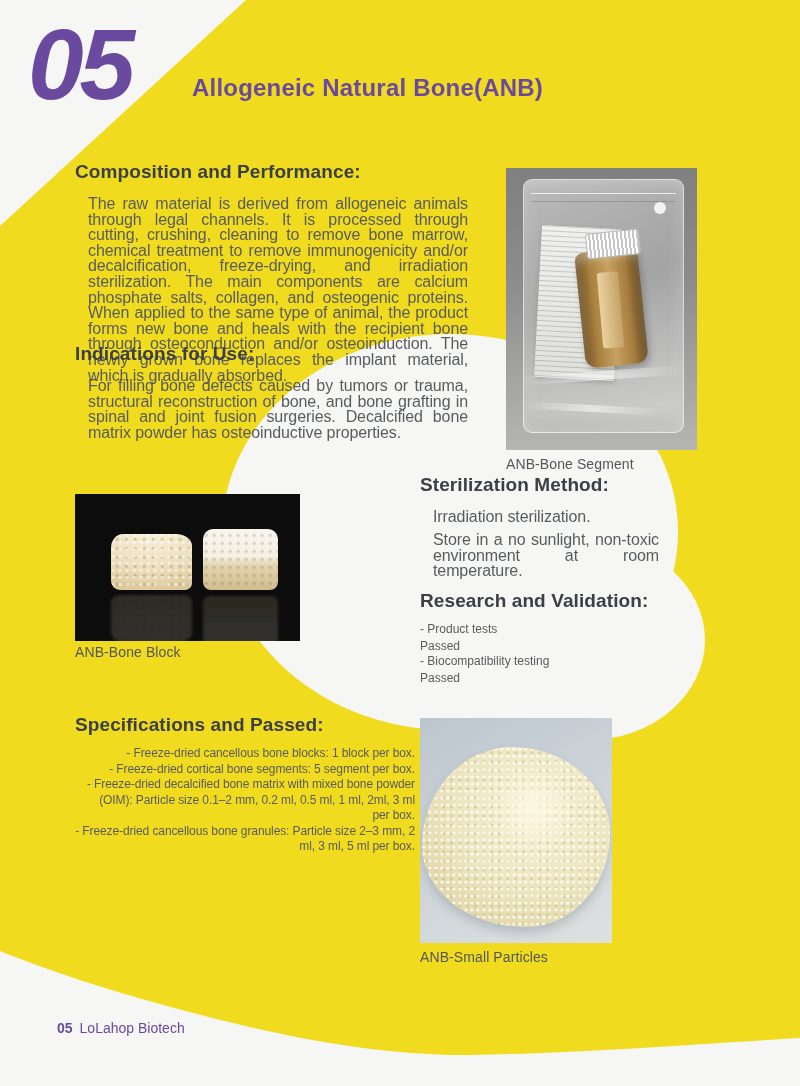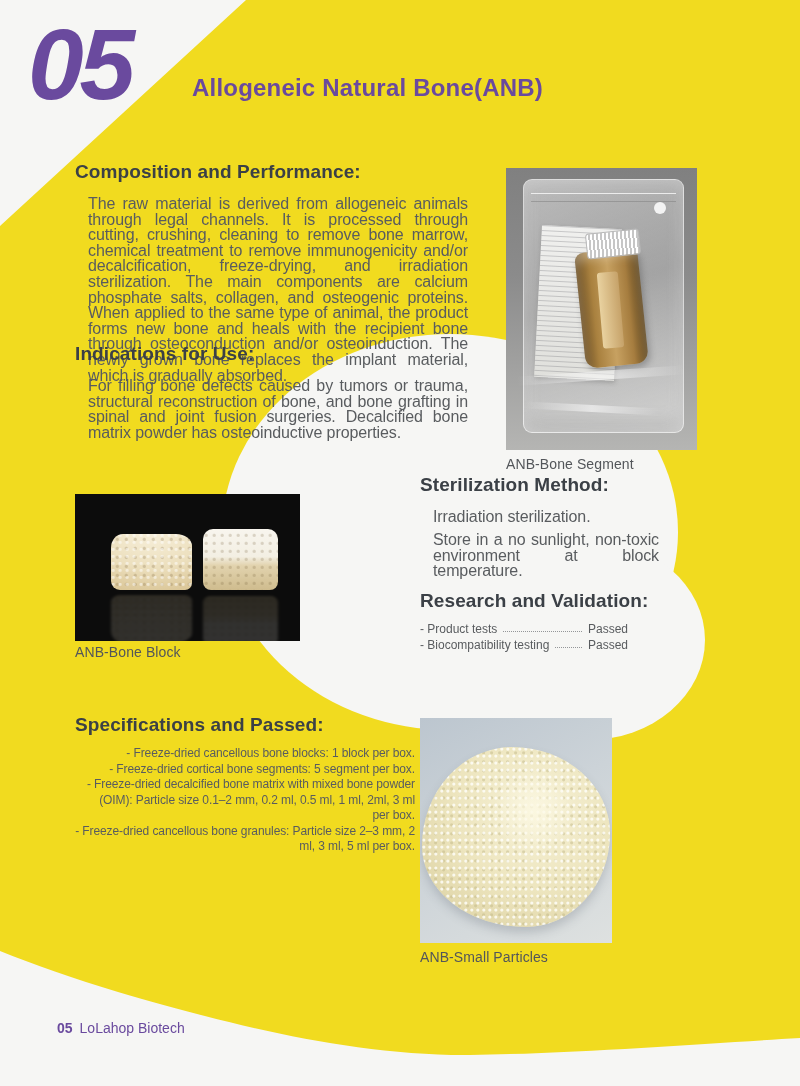--- a/index.html
+++ b/index.html
@@ -29,21 +29,21 @@
   .para{
     margin:13px;font-size:16px;line-height:15.6px;color:#595c5f;
     text-align:justify;letter-spacing:-0.1px;
   }
   .plain{ text-align:left; }
   .caption{
     position:absolute;margin:0;font-size:14px;color:#53565a;letter-spacing:0.1px;
   }
 
   
-  .vrow{display:flex;width:208px;align-items:flex-start;font-size:12px;color:#595c5f;line-height:15.5px;}
+  .vrow{display:flex;width:208px;align-items:flex-start;font-size:12px;color:#595c5f;line-height:15.5px;flex-direction:column;}
   .vlabel{white-space:nowrap;}
   .leader{flex:1;height:9px;border-bottom:1px dotted #949698;margin:0 6px;}
   .vresult{white-space:nowrap;}
 
   
   .spec-item{
     margin:0;font-size:12px;line-height:15.5px;color:#595c5f;
     padding-left:8px;text-indent:-8px;letter-spacing:-0.1px;text-align:right;
   }
 
@@ -184,21 +184,21 @@
     <div class="crinkle2"></div>
   </div>
   <p class="caption" style="left:506px;top:456px;">ANB-Bone Segment</p>
 
   <section class="sec" style="left:420px;top:474px;width:252px;">
     <h2>Sterilization Method:</h2>
     <p class="para plain">Irradiation sterilization.</p>
   </section>
 
   <section class="sec" style="left:420px;top:519px;width:252px;">
-    <p class="para">Store in a no sunlight, non-toxic environment at block temperature.</p>
+    <p class="para">Store in a no sunlight, non-toxic environment at room temperature.</p>
   </section>
 
   <section class="sec" style="left:420px;top:590px;width:252px;">
     <h2 style="margin-bottom:10px;">Research and Validation:</h2>
     <div class="vrow">
       <span class="vlabel">- Product tests</span>
       <span class="leader"></span>
       <span class="vresult">Passed</span>
     </div>
     <div class="vrow">

